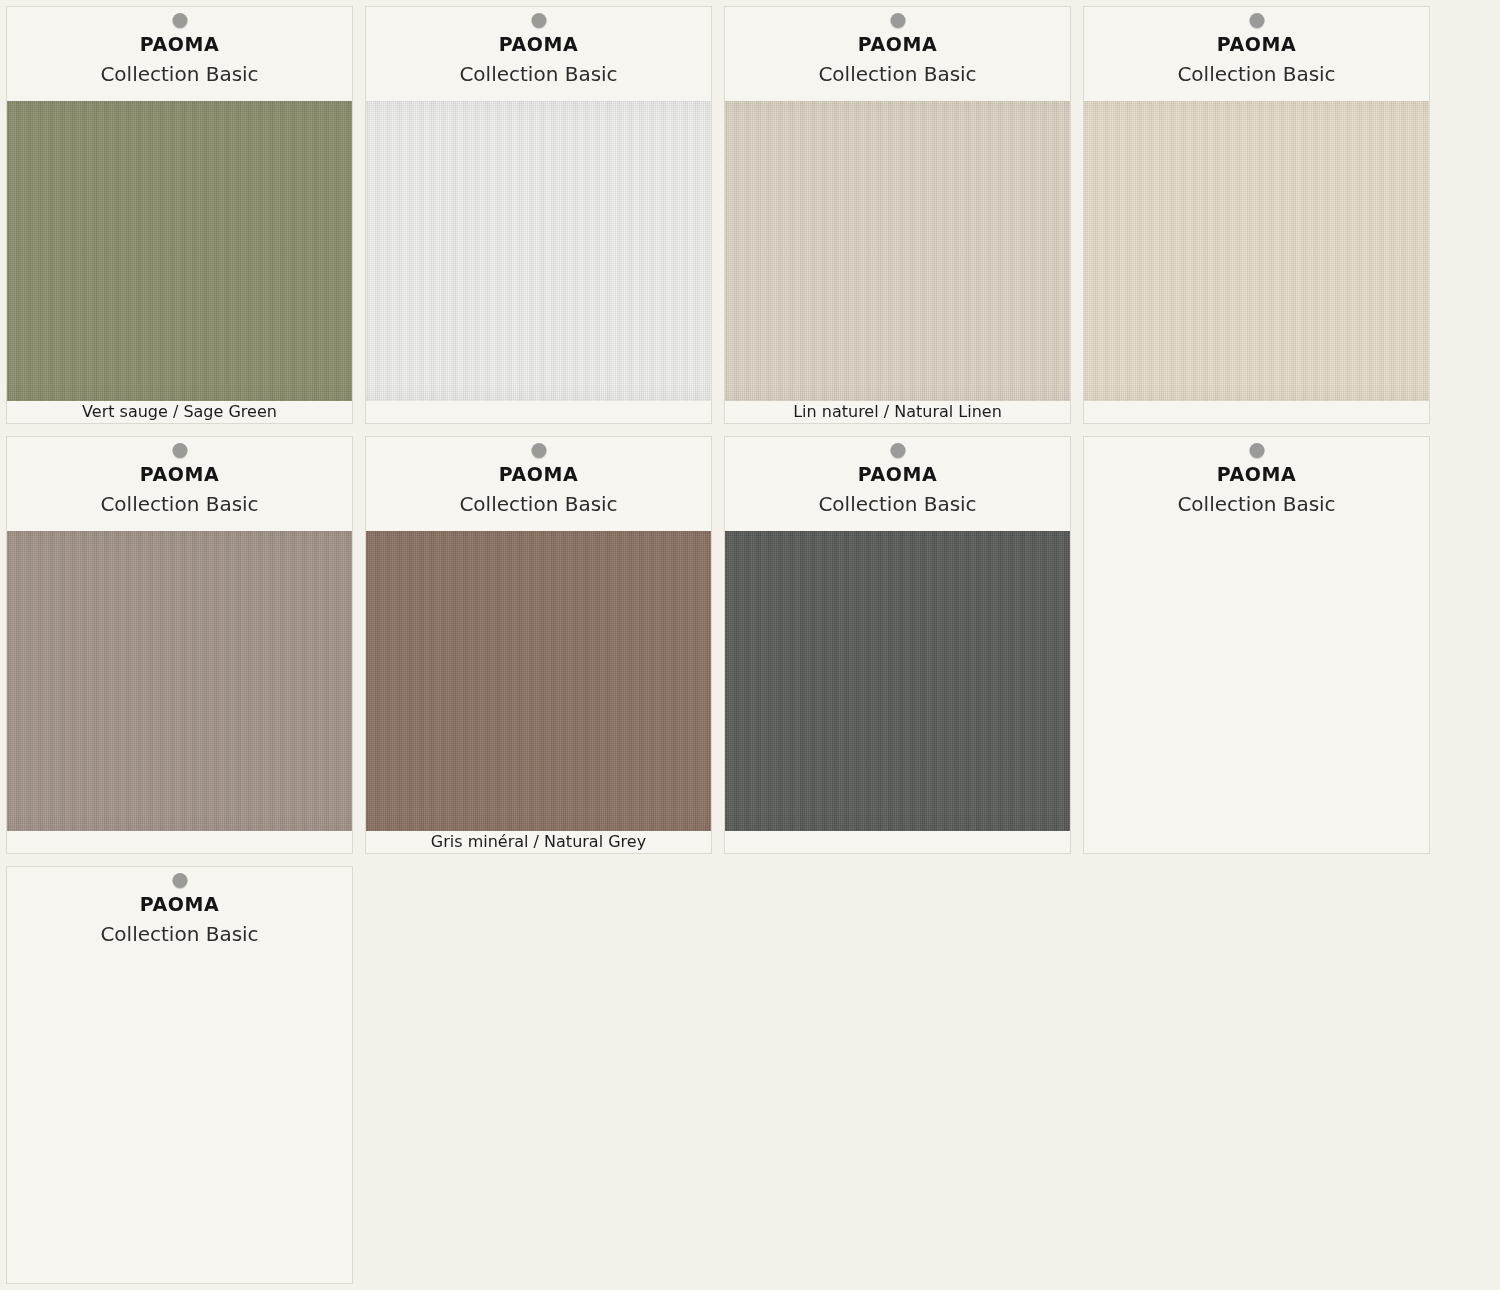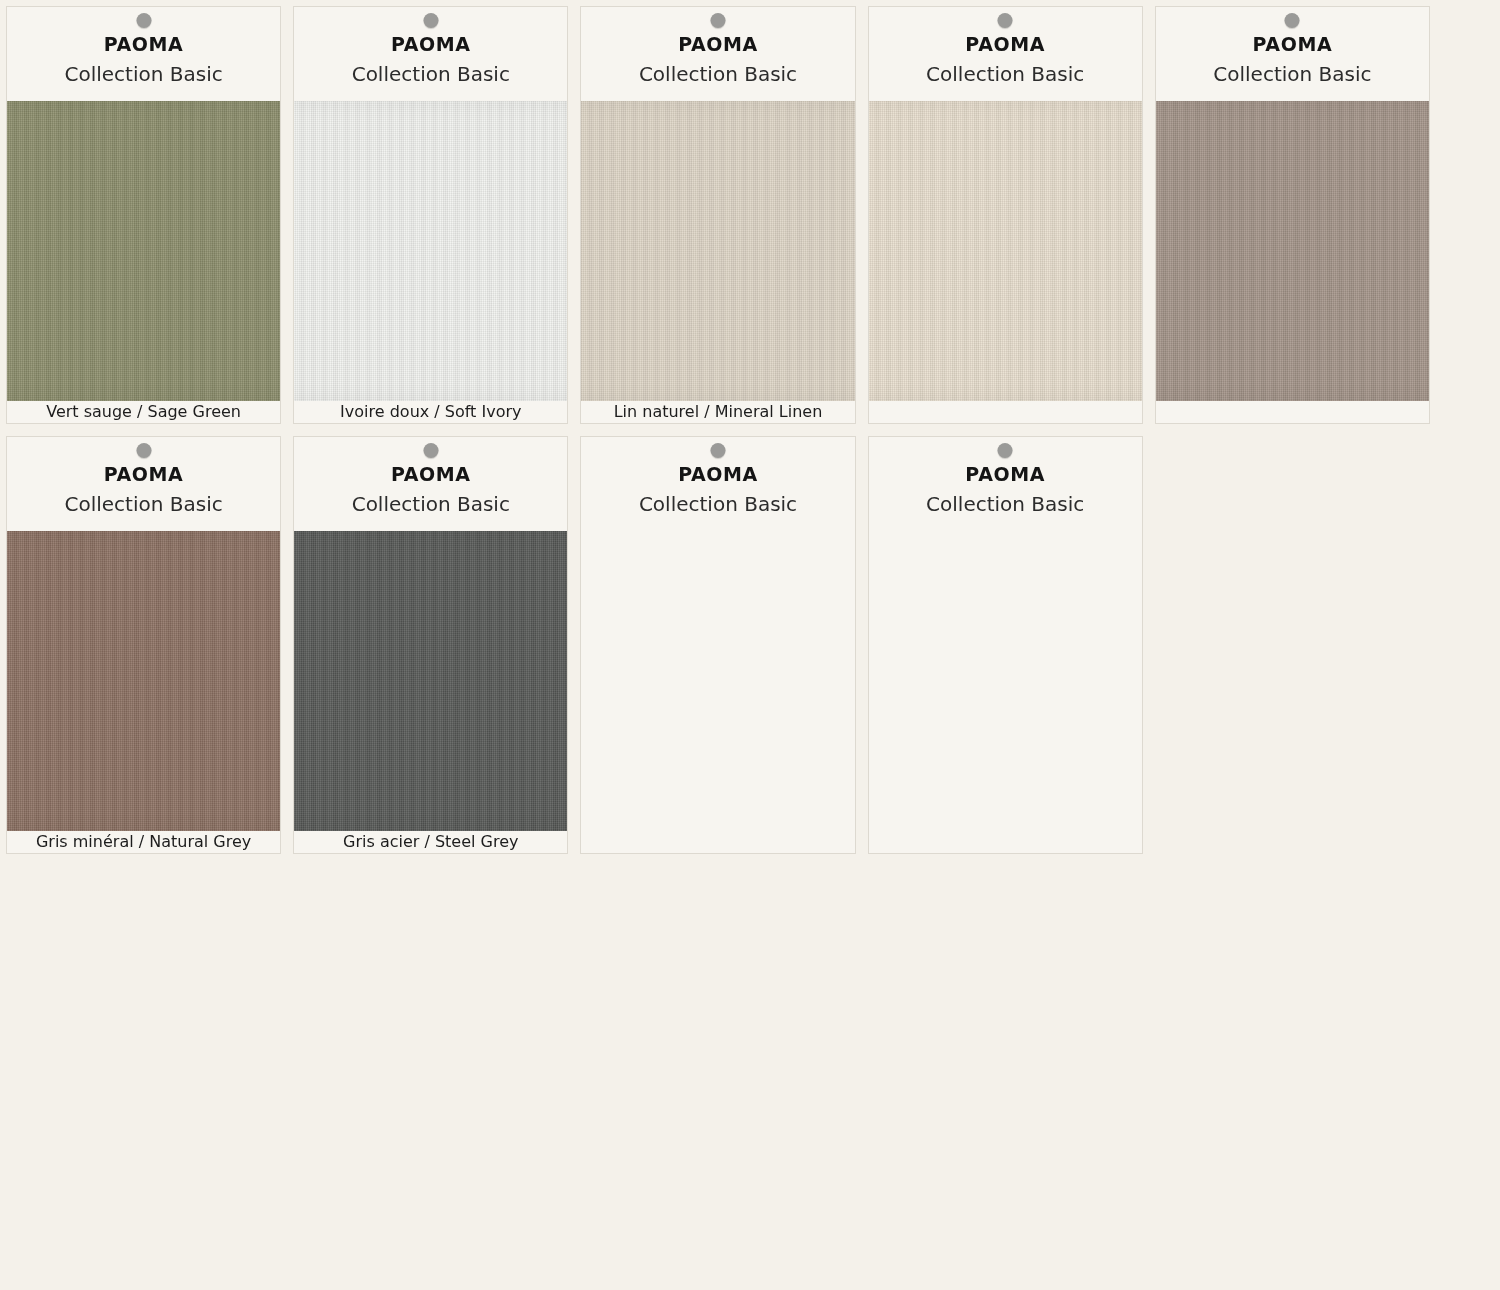--- a/index.html
+++ b/index.html
@@ -10,21 +10,21 @@
   body {
     width: 1500px;
     height: 1290px;
     overflow: hidden;
     font-family: "DejaVu Sans", "Liberation Sans", sans-serif;
     -webkit-font-smoothing: antialiased;
   }
 
   .catalog-grid {
     display: grid;
-    grid-template-columns: repeat(5, 1fr);
+    grid-template-columns: repeat(4, 1fr);
     grid-template-rows: repeat(3, 1fr);
     width: 1436px;
     height: 1290px;
     box-sizing: border-box;
   }
 
   .swatch-card {
     position: relative;
     box-sizing: border-box;
     background: #f7f5f0;
@@ -119,31 +119,30 @@
       <div class="color-label">Vert sauge / Sage Green</div>
     </div>
   </div>
 
   <div class="swatch-card">
     <div class="card-pin"></div>
     <div class="brand-name">PAOMA</div>
     <div class="collection-name">Collection Basic</div>
     <div class="fabric-wrap">
       <div class="fabric-swatch" style="--fabric-color: #f1f2ef;"></div>
-      <div class="color-label">Ivoire doux / Soft Ivory</div>
     </div>
   </div>
 
   <div class="swatch-card">
     <div class="card-pin"></div>
     <div class="brand-name">PAOMA</div>
     <div class="collection-name">Collection Basic</div>
     <div class="fabric-wrap">
       <div class="fabric-swatch" style="--fabric-color: #ded5c6;"></div>
-      <div class="color-label">Lin naturel / Mineral Linen</div>
+      <div class="color-label">Lin naturel / Natural Linen</div>
     </div>
   </div>
 
   <div class="swatch-card">
     <div class="card-pin"></div>
     <div class="brand-name">PAOMA</div>
     <div class="collection-name">Collection Basic</div>
     <div class="fabric-wrap">
       <div class="fabric-swatch" style="--fabric-color: #e8dece;"></div>
     </div>
@@ -167,21 +166,20 @@
       <div class="color-label">Gris minéral / Natural Grey</div>
     </div>
   </div>
 
   <div class="swatch-card">
     <div class="card-pin"></div>
     <div class="brand-name">PAOMA</div>
     <div class="collection-name">Collection Basic</div>
     <div class="fabric-wrap">
       <div class="fabric-swatch" style="--fabric-color: #565856;"></div>
-      <div class="color-label">Gris acier / Steel Grey</div>
     </div>
   </div>
 
   <div class="swatch-card">
     <div class="card-pin"></div>
     <div class="brand-name">PAOMA</div>
     <div class="collection-name">Collection Basic</div>
   </div>
 
   <div class="swatch-card">

